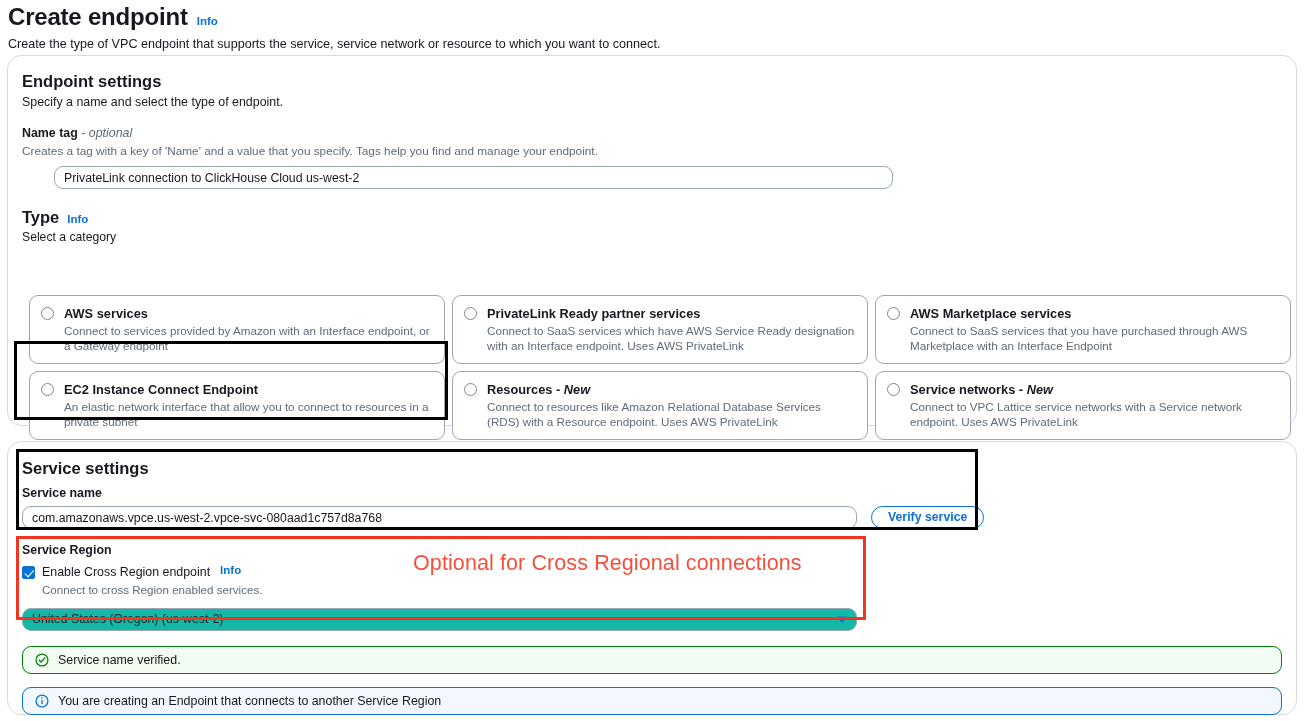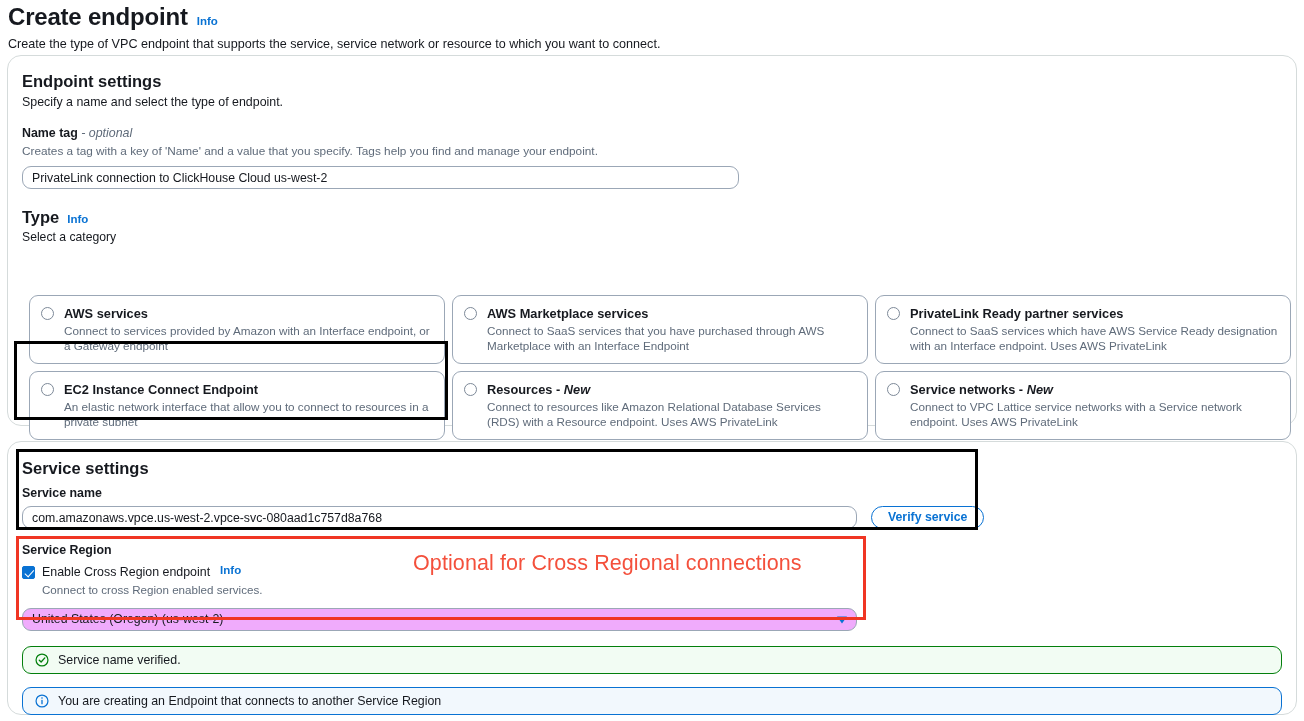--- a/index.html
+++ b/index.html
@@ -156,21 +156,21 @@
   }
   .cb-label { font-size: 12.4px; color: #16191f; line-height: 17px; }
   .cb-sub { font-size: 11.6px; color: #5f6b7a; line-height: 15px; margin: 1px 0 0 20px; }
 
   
   .select-wrap { position: relative; }
   .select-box {
     height: 23px;
     border: 1px solid #9ba7b6;
     border-radius: 9px;
-    background: #f0abfc;
+    background: #14b8a6;
     font-size: 12.3px;
     color: #16191f;
     padding: 0 26px 0 9px;
     line-height: 21px;
     cursor: pointer;
     display: flex; align-items: center;
     overflow: hidden; white-space: nowrap;
   }
   .caret {
     position: absolute; right: 10px; top: 50%; transform: translateY(-50%);
@@ -236,21 +236,21 @@
       <div class="section-desc">Specify a name and select the type of endpoint.</div>
 
       <div style="height:14px"></div>
 
       <div class="field-label">
         <span>Name tag</span>
         <span class="optional">- optional</span>
       </div>
       <div class="field-hint">Creates a tag with a key of 'Name' and a value that you specify. Tags help you find and manage your endpoint.</div>
 
-      <input class="text-input" id="name-tag-input" style="width: 717px; margin-top: 7px;" value="PrivateLink connection to ClickHouse Cloud us-west-2">
+      <input class="text-input" id="name-tag-input" style="width: 839px; margin-top: 7px; margin-left: 32px;" value="PrivateLink connection to ClickHouse Cloud us-west-2">
 
       <div style="height:17px"></div>
 
       <div class="type-head">
         <span class="h">Type</span>
         <a class="info-link" href="#">Info</a>
       </div>
       <div class="field-hint" style="color:#16191f;font-size:12.2px">Select a category</div>
     </div>
 
@@ -258,29 +258,29 @@
         <div class="card">
           <span class="radio"></span>
           <div class="card-body">
             <div class="card-label">AWS services</div>
             <div class="card-desc">Connect to services provided by Amazon with an Interface endpoint, or a Gateway endpoint</div>
           </div>
         </div>
         <div class="card">
           <span class="radio"></span>
           <div class="card-body">
+            <div class="card-label">PrivateLink Ready partner services</div>
+            <div class="card-desc">Connect to SaaS services which have AWS Service Ready designation with an Interface endpoint. Uses AWS PrivateLink</div>
+          </div>
+        </div>
+        <div class="card">
+          <span class="radio"></span>
+          <div class="card-body">
             <div class="card-label">AWS Marketplace services</div>
             <div class="card-desc">Connect to SaaS services that you have purchased through AWS Marketplace with an Interface Endpoint</div>
-          </div>
-        </div>
-        <div class="card">
-          <span class="radio"></span>
-          <div class="card-body">
-            <div class="card-label">PrivateLink Ready partner services</div>
-            <div class="card-desc">Connect to SaaS services which have AWS Service Ready designation with an Interface endpoint. Uses AWS PrivateLink</div>
           </div>
         </div>
         <div class="card">
           <span class="radio"></span>
           <div class="card-body">
             <div class="card-label">EC2 Instance Connect Endpoint</div>
             <div class="card-desc">An elastic network interface that allow you to connect to resources in a private subnet</div>
           </div>
         </div>
         <div class="card">

